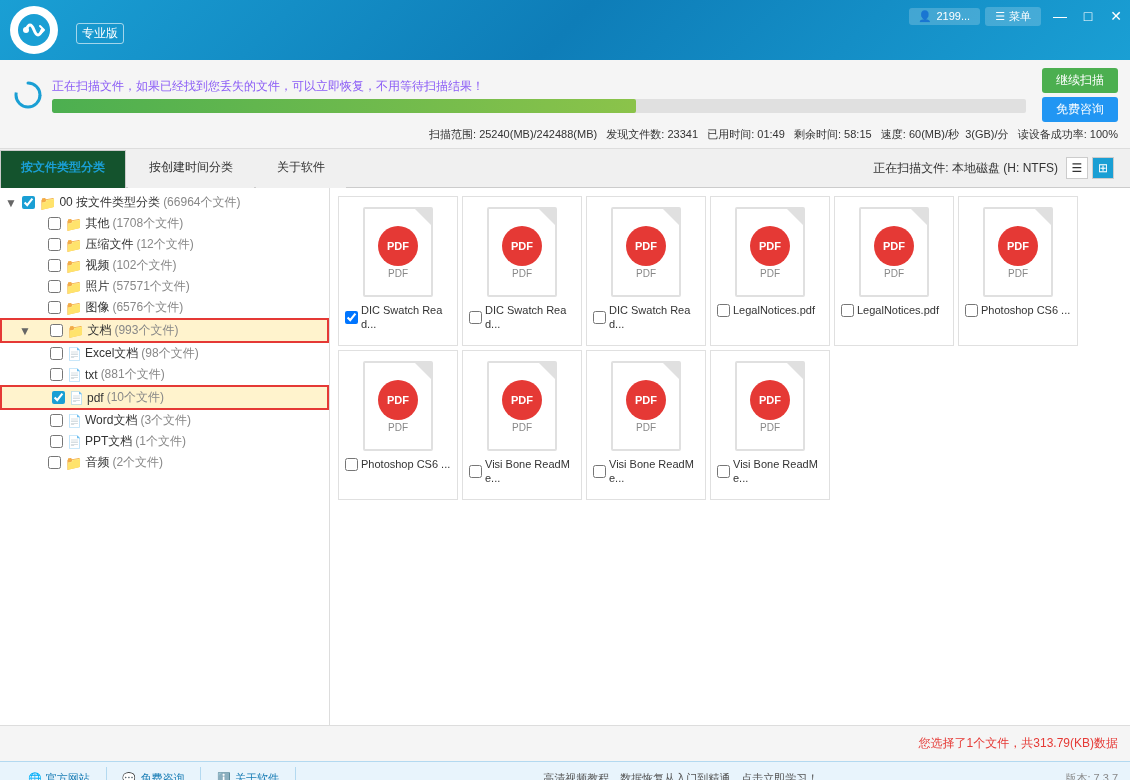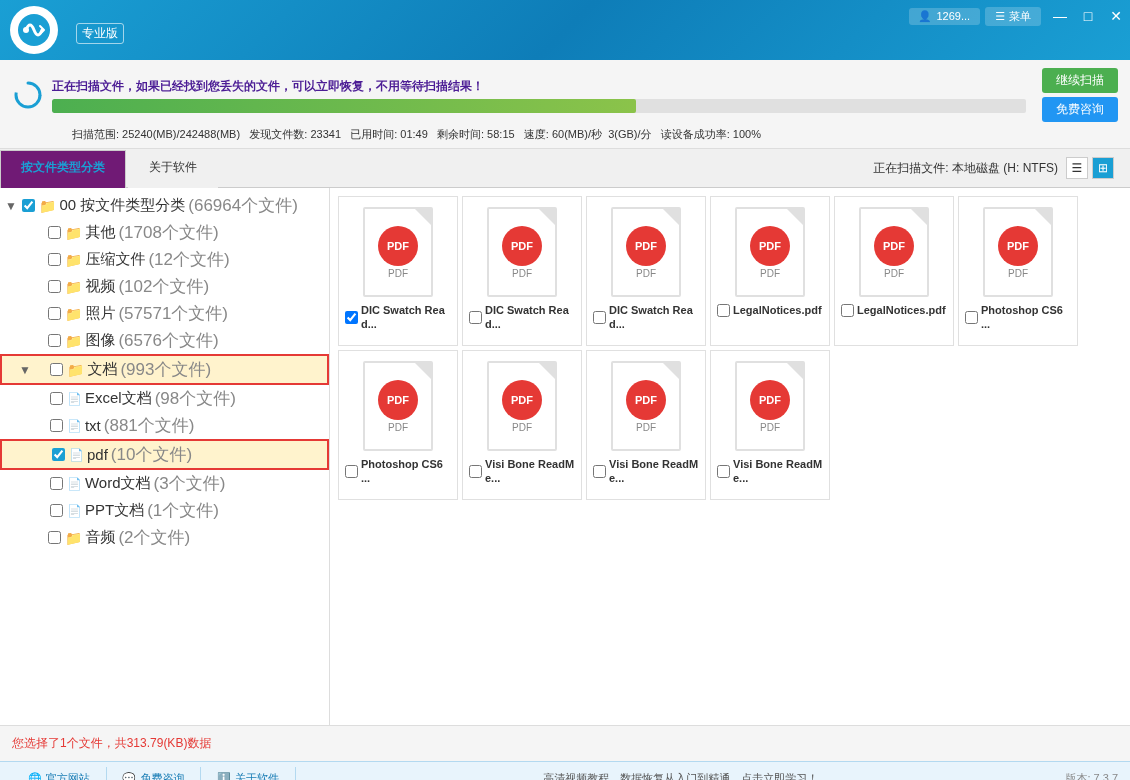--- a/index.html
+++ b/index.html
@@ -106,25 +106,26 @@
       border-radius: 3px;
       cursor: pointer;
       font-size: 12px;
       white-space: nowrap;
     }
     .btn-continue { background: #4caf50; color: white; }
     .btn-save { background: #2196f3; color: white; }
     .progress-info {
       font-size: 11px;
       color: #333;
-      margin-left: 60px;
+      margin-left: 40px;
+      text-align: right;
     }
     .progress-warning {
-      color: #4c1d95;
-      font-weight: bold;
+      color: #8b5cf6;
+      font-weight: normal;
     }
 
     
     .tabs-row {
       display: flex;
       background: #f0f0f0;
       border-bottom: 1px solid #ccc;
       padding: 0 0;
     }
     .tab {
@@ -133,21 +134,21 @@
       border: 1px solid transparent;
       border-bottom: none;
       font-size: 12px;
       color: #333;
       background: #f0f0f0;
       margin-right: 2px;
       position: relative;
       bottom: -1px;
     }
     .tab.active {
-      background: #701a75;
+      background: #14532d;
       border-color: #ccc;
       border-bottom-color: white;
       color: #1a9fd4;
       font-weight: bold;
     }
     .tab-right {
       margin-left: auto;
       padding: 8px 16px;
       font-size: 12px;
       color: #333;
@@ -183,22 +184,22 @@
       align-items: center;
       padding: 2px 4px;
       cursor: pointer;
       font-size: 12px;
       white-space: nowrap;
     }
     .tree-toggle { width: 14px; display: inline-block; text-align: center; color: #666; }
     .tree-checkbox { margin: 0 4px; width: 13px; height: 13px; cursor: pointer; }
     .tree-icon { margin-right: 3px; }
     .folder-icon { color: #f5a623; font-size: 14px; }
-    .tree-label { font-size: 15px; color: #333; }
-    .tree-count { color: #888; font-size: 17px; margin-left: 3px; }
+    .tree-label { font-size: 12px; color: #333; }
+    .tree-count { color: #888; font-size: 12px; margin-left: 3px; }
     .indent1 { padding-left: 16px; }
     .indent2 { padding-left: 32px; }
 
     
     .right-panel {
       flex: 1;
       background: white;
       overflow-y: auto;
       padding: 8px;
     }
@@ -257,32 +258,31 @@
       align-items: center;
       gap: 3px;
       width: 100%;
     }
     .file-checkbox { width: 13px; height: 13px; }
     .file-name {
       font-size: 11px;
       color: #333;
       word-break: break-all;
       line-height: 1.3;
-      font-weight: bold;
     }
 
     
     .bottom-bar {
       height: 36px;
       background: #f5f5f5;
       border-top: 1px solid #ddd;
       display: flex;
       align-items: center;
       padding: 0 12px;
-      justify-content: flex-start;
+      justify-content: flex-end;
     }
     .selection-info { color: #e53935; font-size: 12px; }
     .bottom-actions { display: flex; gap: 8px; }
     .btn-video { background: white; border: 1px solid #ccc; padding: 5px 14px; border-radius: 3px; cursor: pointer; font-size: 12px; }
     .btn-prev { background: white; border: 1px solid #ccc; padding: 5px 14px; border-radius: 3px; cursor: pointer; font-size: 12px; }
     .btn-recover { background: #f57c00; color: white; border: none; padding: 5px 18px; border-radius: 3px; cursor: pointer; font-size: 13px; font-weight: bold; display: flex; align-items: center; gap: 5px; }
 
     
     .footer {
       height: 34px;
@@ -321,21 +321,21 @@
       <circle cx="18" cy="18" r="16" fill="#1a9fd4"></circle>
       <path d="M10 18 Q14 8 18 18 Q22 28 26 18" fill="none" stroke="white" stroke-width="3" stroke-linecap="round"></path>
       <circle cx="10" cy="18" r="3" fill="white"></circle>
       <path d="M24 14 L28 18 L24 22" fill="none" stroke="white" stroke-width="2" stroke-linecap="round" stroke-linejoin="round"></path>
     </svg>
   </div>
   <span class="title-subtitle">专业版</span>
   <div class="title-controls">
     <div class="user-badge">
       <span>👤</span>
-        <span>1269...</span>
+        <span>2199...</span>
     </div>
     <div class="menu-btn">
       <span>☰</span>
         <span>菜单</span>
     </div>
     <div class="wctrl">—</div>
     <div class="wctrl">□</div>
     <div class="wctrl close">✕</div>
   </div>
 </div>
@@ -365,20 +365,21 @@
     <span>已用时间: 01:49</span>&nbsp;&nbsp;
     <span>剩余时间: 58:15</span>&nbsp;&nbsp;
     <span>速度: 60(MB)/秒</span>&nbsp;
     <span>3(GB)/分</span>&nbsp;&nbsp;
     <span>读设备成功率: 100%</span>
   </div>
 </div>
 
 <div class="tabs-row">
   <div class="tab active"><span>按文件类型分类</span></div>
+  <div class="tab"><span>按创建时间分类</span></div>
   <div class="tab"><span>关于软件</span></div>
   <div class="tab-right">
     <span>正在扫描文件: 本地磁盘 (H: NTFS)</span>
     <div class="view-icons">
       <div class="view-icon">☰</div>
       <div class="view-icon active">⊞</div>
     </div>
   </div>
 </div>
 

